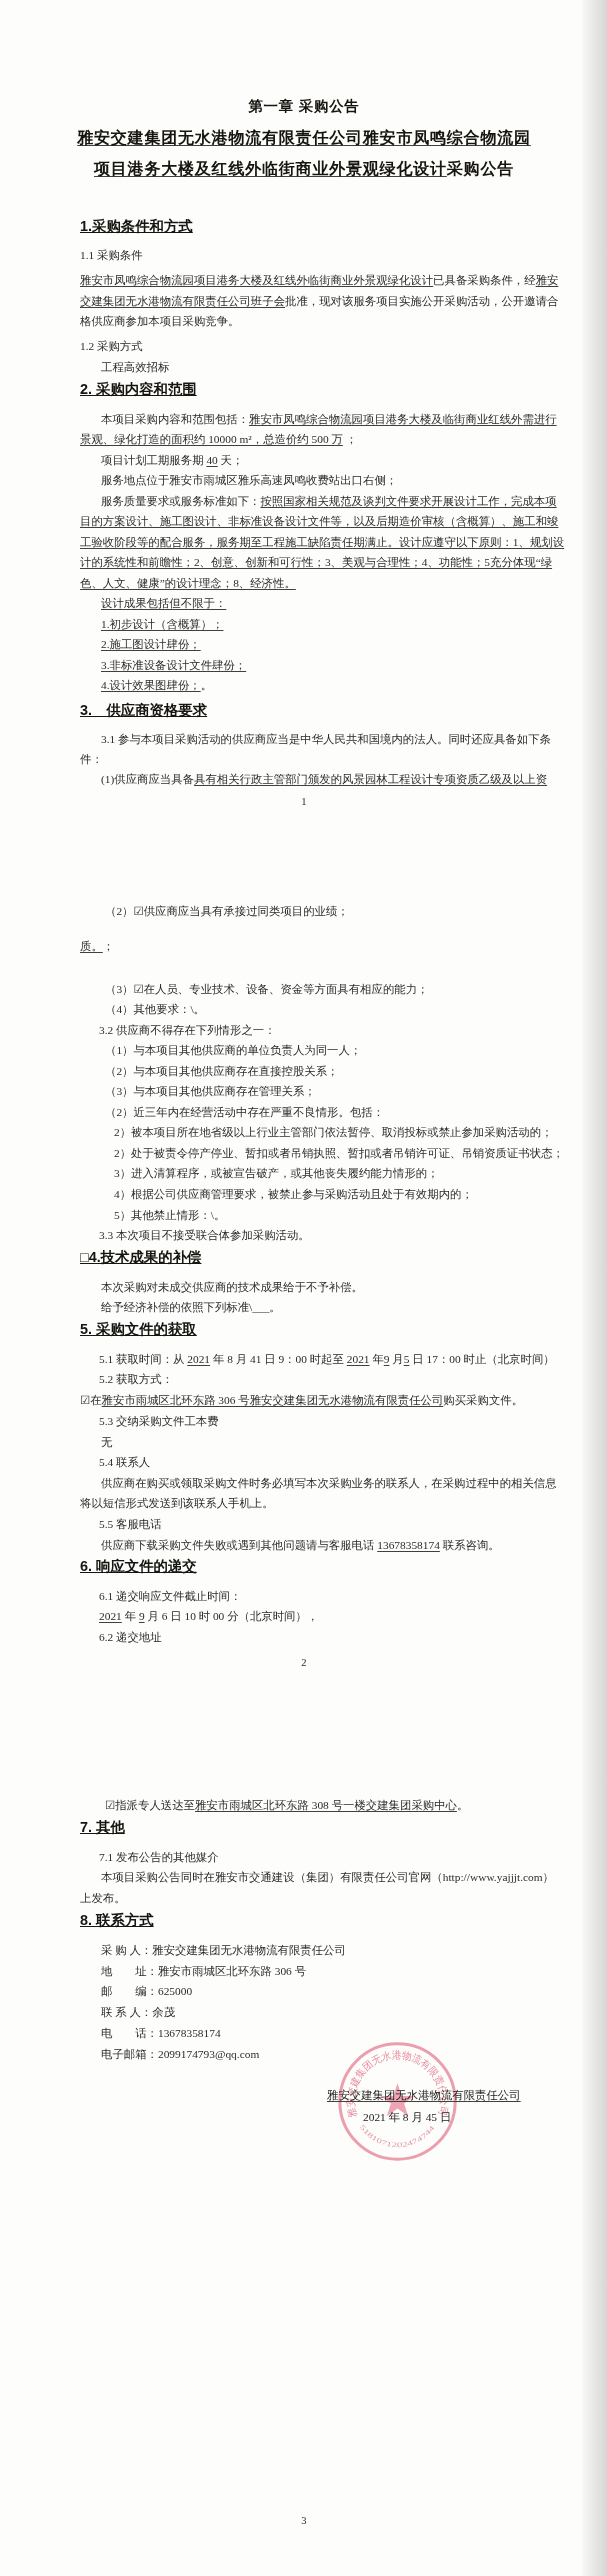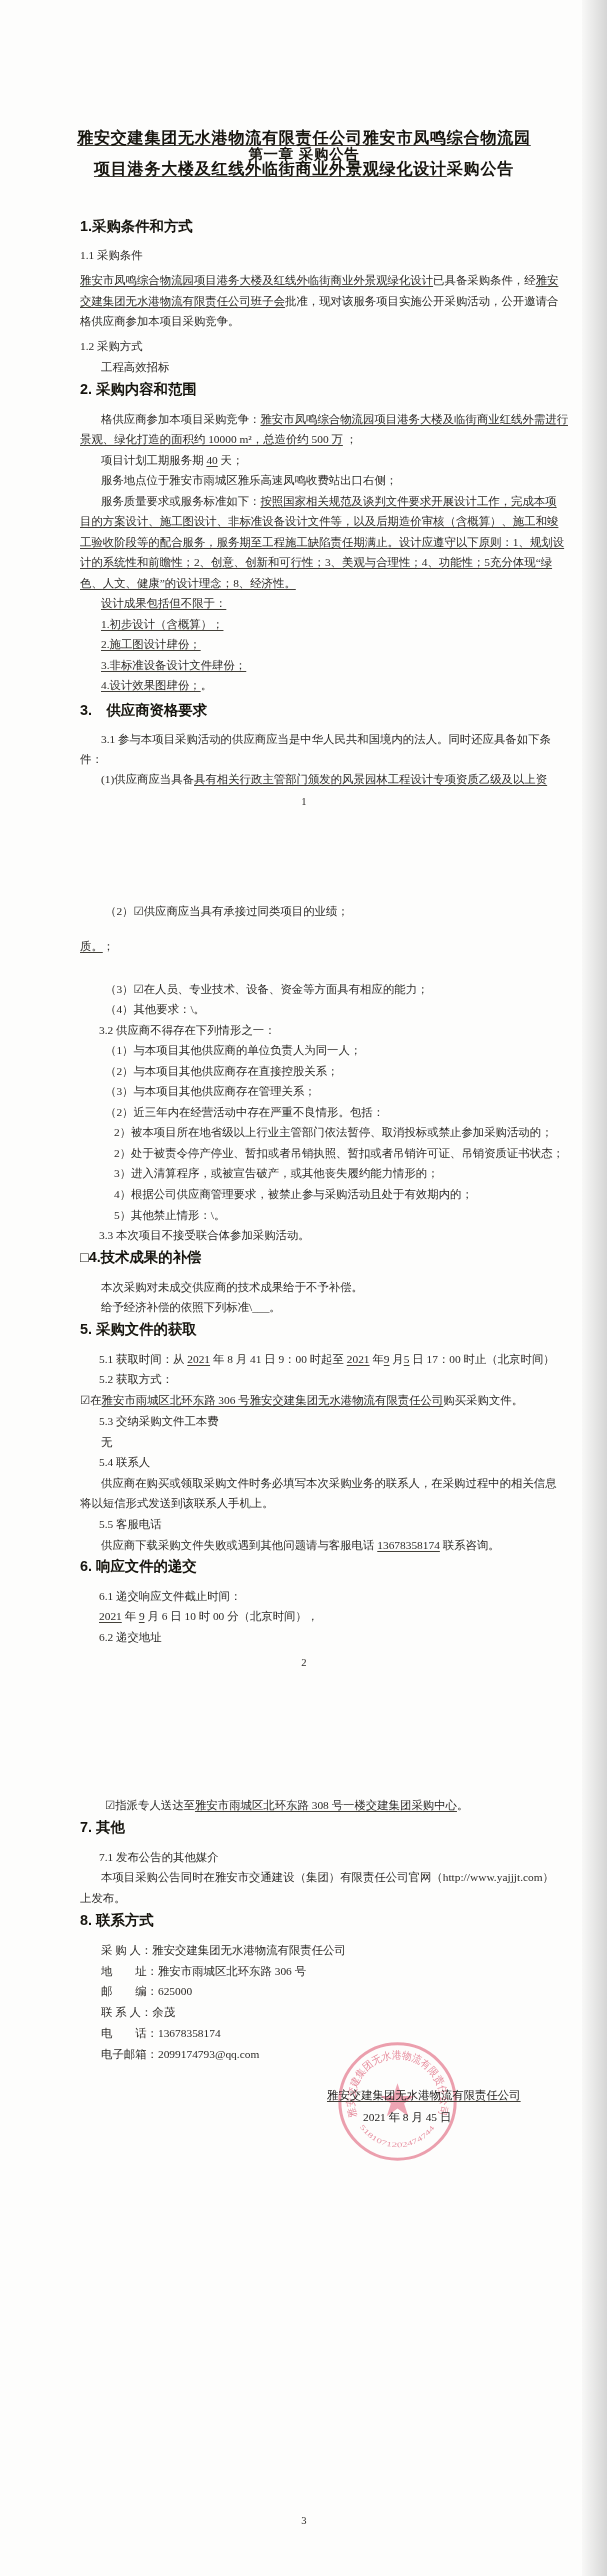--- a/index.html
+++ b/index.html
@@ -8,27 +8,27 @@
     background:#fdfdfc;
     font-family:"Liberation Serif","DejaVu Serif",serif;
     color:#2d2b28;
   }
   .scan-edge{position:absolute;top:0;right:0;width:26px;height:2576px;
     background:linear-gradient(to right,rgba(0,0,0,0.02),rgba(0,0,0,0.16));}
   .ln{position:absolute;left:80px;font-size:11.4px;line-height:15px;white-space:nowrap;}
   .ind{left:101px;}
   .chapter{position:absolute;left:0;width:608px;text-align:center;white-space:nowrap;
     font-family:"Liberation Sans","DejaVu Sans",sans-serif;font-weight:700;
-    font-size:14.4px;color:#17150f;letter-spacing:0.8px;margin-top:48px;}
+    font-size:14.4px;color:#17150f;letter-spacing:0.8px;}
   .doctitle{position:absolute;left:0;width:608px;text-align:center;white-space:nowrap;
     font-family:"Liberation Sans","DejaVu Sans",sans-serif;font-weight:700;
     font-size:16px;color:#17150f;letter-spacing:0.8px;}
   .h{position:absolute;left:80px;white-space:nowrap;
     font-family:"Liberation Sans","DejaVu Sans",sans-serif;font-weight:700;
-    font-size:14.4px;color:#17150f;}
+    font-size:14.4px;color:#17150f;text-decoration:underline;}
   .pg{position:absolute;left:0;width:608px;text-align:center;font-size:10.6px;color:#2d2b28;}
   .u{text-decoration:underline;text-decoration-color:#434039;text-decoration-thickness:0.8px;text-underline-offset:2.3px;}
   .sig{position:absolute;font-size:11.4px;white-space:nowrap;color:#242220;}
   .seal{position:absolute;left:333px;top:2037px;width:129px;height:129px;opacity:.82;}
 </style>
 </head>
 <body>
 
 <div class="scan-edge"></div>
 
@@ -38,21 +38,21 @@
 
 <div class="h" style="top:217px">1.采购条件和方式</div>
 <div class="ln" style="top:248px">1.1 采购条件</div>
 <div class="ln" style="top:273px"><span class="u">雅安市凤鸣综合物流园项目港务大楼及红线外临街商业外景观绿化设计</span><span>已具备采购条件，经</span><span class="u">雅安</span></div>
 <div class="ln" style="top:294px"><span class="u">交建集团无水港物流有限责任公司班子会</span><span>批准，现对该服务项目实施公开采购活动，公开邀请合</span></div>
 <div class="ln" style="top:314px"><span>格供应商参加本项目采购竞争。</span></div>
 <div class="ln" style="top:339px">1.2 采购方式</div>
 <div class="ln ind" style="top:360px"><span>工程高效招标</span></div>
 
 <div class="h" style="top:380px">2. 采购内容和范围</div>
-<div class="ln ind" style="top:412px"><span>格供应商参加本项目采购竞争：</span><span class="u">雅安市凤鸣综合物流园项目港务大楼及临街商业红线外需进行</span></div>
+<div class="ln ind" style="top:412px"><span>本项目采购内容和范围包括：</span><span class="u">雅安市凤鸣综合物流园项目港务大楼及临街商业红线外需进行</span></div>
 <div class="ln" style="top:432px"><span class="u">景观、绿化打造的面积约 10000 m²，总造价约 500 万</span><span> ；</span></div>
 <div class="ln ind" style="top:453px"><span>项目计划工期服务期 </span><span class="u">40</span><span> 天；</span></div>
 <div class="ln ind" style="top:473px"><span>服务地点位于雅安市雨城区雅乐高速凤鸣收费站出口右侧；</span></div>
 <div class="ln ind" style="top:494px"><span>服务质量要求或服务标准如下：</span><span class="u">按照国家相关规范及谈判文件要求开展设计工作，完成本项</span></div>
 <div class="ln" style="top:514px"><span class="u">目的方案设计、施工图设计、非标准设备设计文件等，以及后期造价审核（含概算）、施工和竣</span></div>
 <div class="ln" style="top:535px"><span class="u">工验收阶段等的配合服务，服务期至工程施工缺陷责任期满止。设计应遵守以下原则：1、规划设</span></div>
 <div class="ln" style="top:555px"><span class="u">计的系统性和前瞻性；2、创意、创新和可行性；3、美观与合理性；4、功能性；5充分体现“绿</span></div>
 <div class="ln" style="top:576px"><span class="u">色、人文、健康”的设计理念；8、经济性。</span></div>
 <div class="ln ind" style="top:596px"><span class="u">设计成果包括但不限于：</span></div>
 <div class="ln ind" style="top:617px"><span class="u">1.初步设计（含概算）；</span></div>

